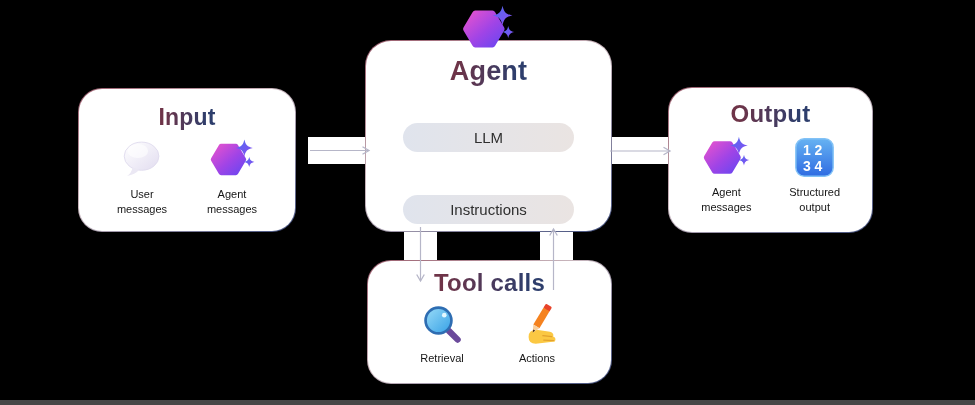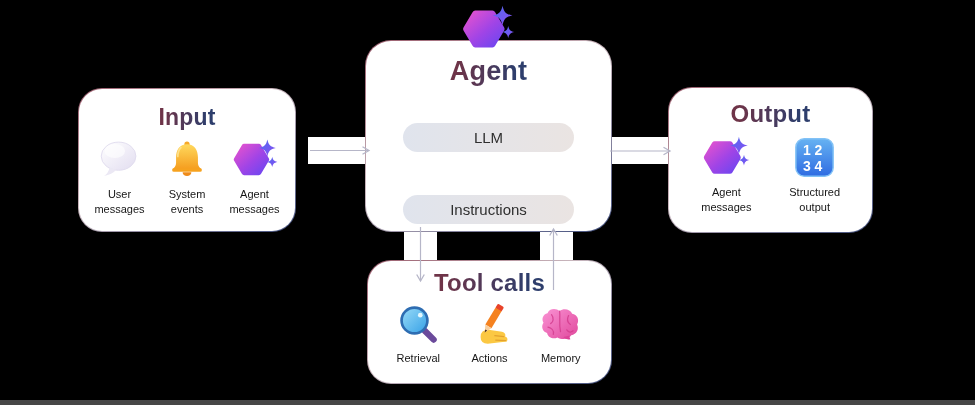--- a/index.html
+++ b/index.html
@@ -127,33 +127,20 @@
             <ellipse cx="23" cy="19" rx="18.5" ry="15" fill="url(#bubbleGrad)" stroke="#e0dcee" stroke-width="1"></ellipse>
             <path d="M13.5 31 Q12 37.5 7.5 40 Q16 39 20.5 33.5 Z" fill="#ebe8f4"></path>
             <ellipse cx="19" cy="13.5" rx="11" ry="7.5" fill="#ffffff" opacity="0.6"></ellipse>
           </svg>
         </span>
         <div class="item-label">User
 messages</div>
       </div>
       <div class="item">
         <span class="icon">
-          <svg width="42" height="42" viewBox="0 0 48 44">
-            <rect x="21" y="2" width="6" height="7" rx="3" fill="#f7a928"></rect>
-            <path d="M24 5 C15.5 5 11.5 11.5 11.5 20 L11.5 26.5 C11.5 30 9.5 32 7 33.8 L41 33.8 C38.5 32 36.5 30 36.5 26.5 L36.5 20 C36.5 11.5 32.5 5 24 5 Z" fill="url(#bellGrad)"></path>
-            <rect x="7" y="32.5" width="34" height="4.2" rx="2.1" fill="#f6a21f"></rect>
-            <path d="M19 37 A5 4.5 0 0 0 29 37 Z" fill="#ef8b1a"></path>
-            <path d="M17 9 C14.5 11.5 13.5 15 13.5 19" stroke="#ffe79a" stroke-width="2" fill="none" stroke-linecap="round" opacity="0.8"></path>
-          </svg>
-        </span>
-        <div class="item-label">System
-events</div>
-      </div>
-      <div class="item">
-        <span class="icon">
           <svg width="46" height="43" viewBox="0 0 52 48">
             <path d="M5 24 L13.7 9.3 L30.3 9.3 L39 24 L30.3 38.7 L13.7 38.7 Z" fill="url(#hexGrad)" stroke="url(#hexGrad)" stroke-width="6" stroke-linejoin="round"></path>
             <path d="M40 1.5 C41.3 7.6 43.4 9.7 49.5 11 C43.4 12.3 41.3 14.4 40 20.5 C38.7 14.4 36.6 12.3 30.5 11 C36.6 9.7 38.7 7.6 40 1.5 Z" fill="url(#starGrad)"></path>
             <path d="M45.5 21 C46.3 24.7 47.6 26 51.3 26.8 C47.6 27.6 46.3 28.9 45.5 32.6 C44.7 28.9 43.4 27.6 39.7 26.8 C43.4 26 44.7 24.7 45.5 21 Z" fill="url(#starGrad)"></path>
           </svg>
         </span>
         <div class="item-label">Agent
 messages</div>
       </div>
     </div>
@@ -225,30 +212,20 @@
             <g transform="rotate(31 23 23)">
               <rect x="19" y="-2" width="8" height="6" rx="1.5" fill="#e8432a"></rect>
               <rect x="19" y="3.4" width="8" height="22" fill="#f5821f"></rect>
               <path d="M19 25.4 L27 25.4 L23 33.5 Z" fill="#f8cf9e"></path>
               <path d="M21.7 30.2 L24.3 30.2 L23 33.5 Z" fill="#4a3220"></path>
             </g>
           </svg>
         </span>
         <div class="item-label">Actions</div>
       </div>
-      <div class="item">
-        <span class="icon">
-          <svg width="43" height="39" viewBox="0 0 48 42">
-            <path d="M23 6 C19 2 11 3 9.5 8.5 C4.5 9.5 2.5 15 5 19 C2 23 4 29 9 30.5 C10 35.5 16 38 20.5 35.5 C26 38.5 33 37.5 36 33 C42 32 45 26 42.5 21 C45.5 16 42.5 9.5 37 9 C35 4 27.5 2.5 23 6 Z" fill="url(#brainGrad)"></path>
-            <path d="M23 6 C24 14 22 20 24 29 M14 10 C17 14 16 18 13 20 M33 11 C31 15 32 19 35 21 M10 24 C14 25 17 28 16 32 M31 27 C33 30 36 30 38 28" stroke="#d23a8c" stroke-width="1.4" fill="none" opacity="0.8" stroke-linecap="round"></path>
-            <path d="M27 35 Q30 38.5 35 37.5 L33.5 33.5" fill="#dd4398"></path>
-          </svg>
-        </span>
-        <div class="item-label">Memory</div>
-      </div>
     </div>
   </div>
 
   <svg class="arrows" viewBox="0 0 975 405">
     <path d="M310 150.5 H369" stroke="#b6b6c8" stroke-width="1.2" fill="none" marker-end="url(#ah)"></path>
     <path d="M610 151 H670" stroke="#b6b6c8" stroke-width="1.2" fill="none" marker-end="url(#ah)"></path>
     <path d="M420.5 227 V281" stroke="#b6b6c8" stroke-width="1.2" fill="none" marker-end="url(#ah)"></path>
     <path d="M553.5 290 V229" stroke="#b6b6c8" stroke-width="1.2" fill="none" marker-end="url(#ah)"></path>
   </svg>
 

